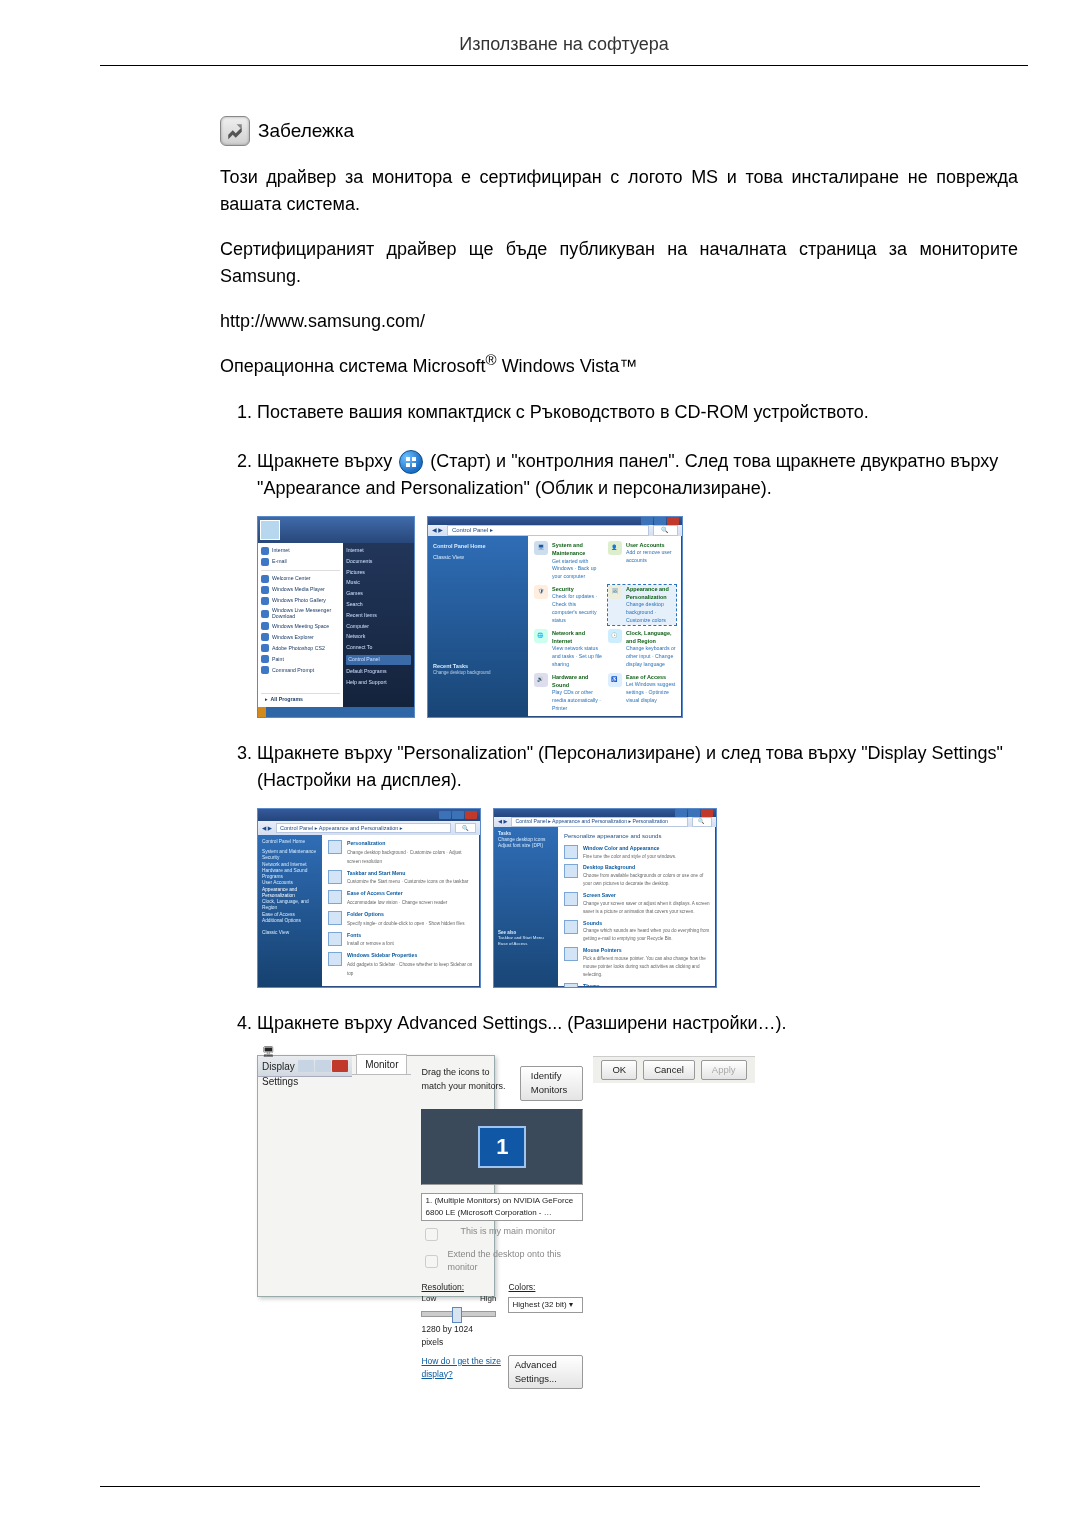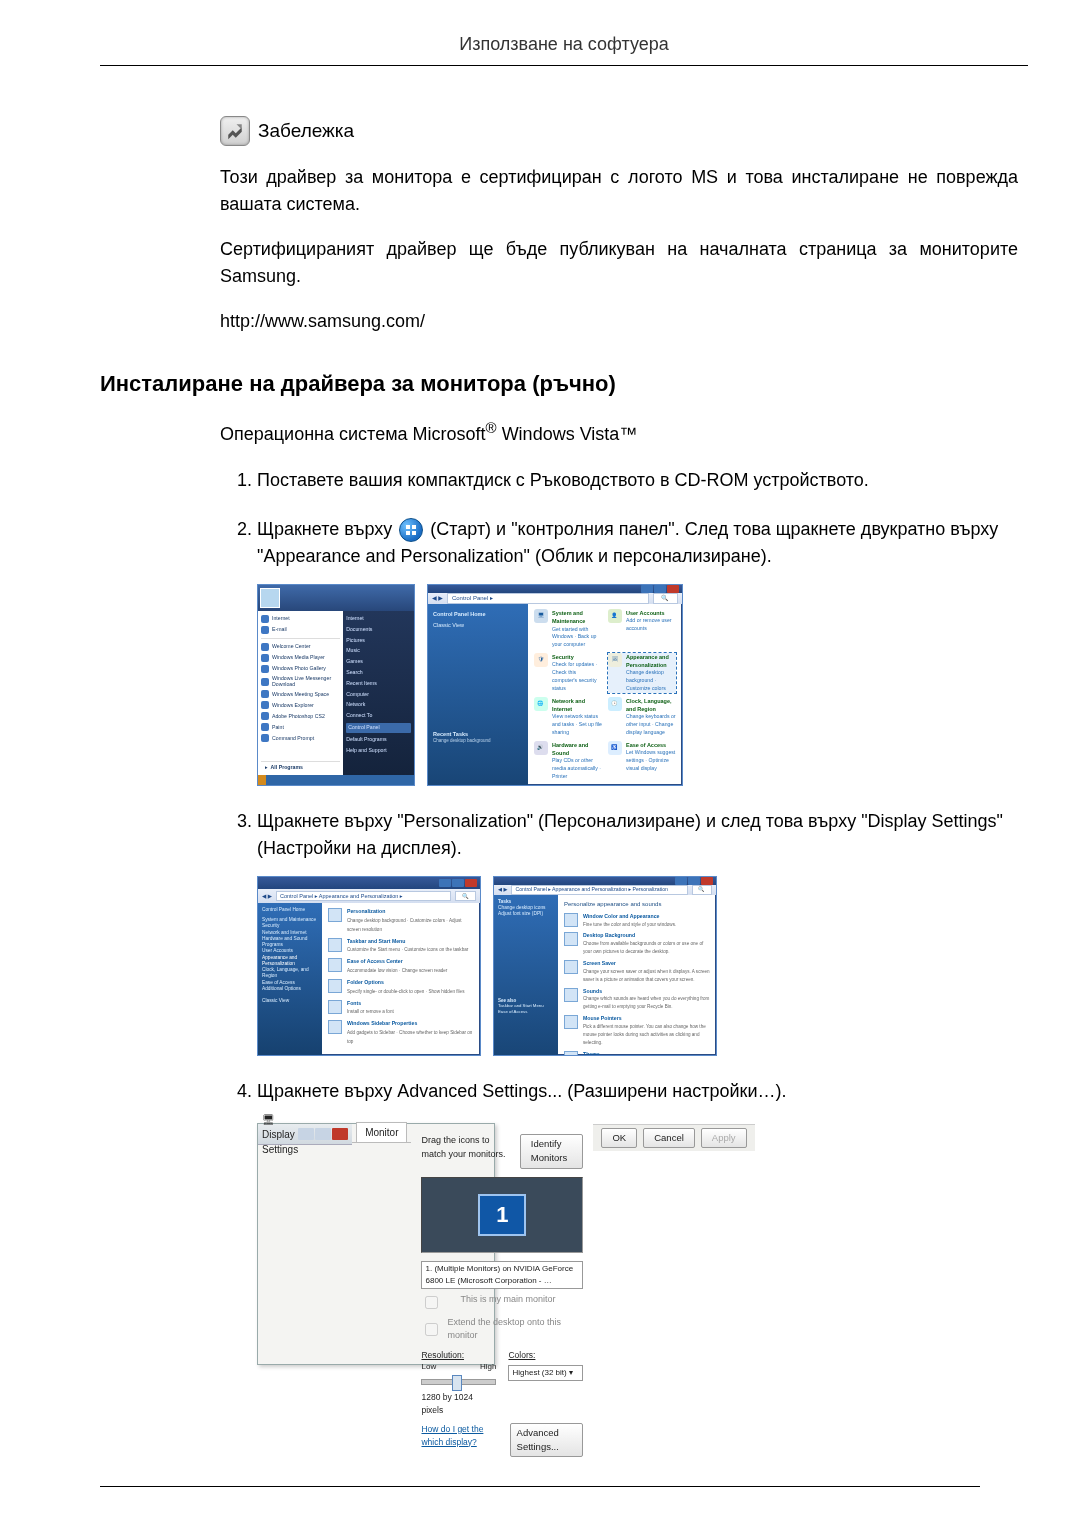--- a/index.html
+++ b/index.html
@@ -322,21 +322,20 @@
             <path fill="#555" d="M3 17l6-6 4 4 8-8v6l-8 8-4-4-6 6z"></path>
             <path fill="#888" d="M14 3l7 0 0 7z"></path>
           </svg>
       </span>
       <span class="note-label">Забележка</span>
     </div>
     <p class="para">Този драйвер за монитора е сертифициран с логото MS и това инсталиране не поврежда вашата система.</p>
     <p class="para justify-spread" style="text-align-last:auto;">Сертифицираният драйвер ще бъде публикуван на началната страница за мониторите Samsung.</p>
     <p class="para">http://www.samsung.com/</p>
 
-    <h2 class="section">Инсталиране на драйвера за монитора (ръчно)</h2>
 
     <p class="subhead">
       <span>Операционна система Microsoft</span><sup>®</sup><span> Windows Vista™</span>
     </p>
 
     <ol class="steps">
       <li>
         <span>Поставете вашия компактдиск с Ръководството в CD-ROM устройството.</span>
       </li>
 
@@ -677,21 +676,21 @@
                       <div class="th"></div>
                     </div>
                   <div style="text-align:left;">1280 by 1024 pixels</div>
                 </div>
                 <div class="ds-col">
                   <u>Colors:</u>
                   <div class="ds-select" style="margin-top:4px;"><span>Highest (32 bit)</span> ▾</div>
                 </div>
               </div>
               <div class="ds-row" style="justify-content:space-between;margin-top:6px;">
-                <span class="ds-link">How do I get the which display?</span>
+                <span class="ds-link">How do I get the size display?</span>
                 <span class="ds-btn adv">Advanced Settings...</span>
               </div>
             </div>
             <div class="ds-foot">
               <span class="ds-btn">OK</span>
               <span class="ds-btn">Cancel</span>
               <span class="ds-btn disabled">Apply</span>
             </div>
           </div>
         </div>

